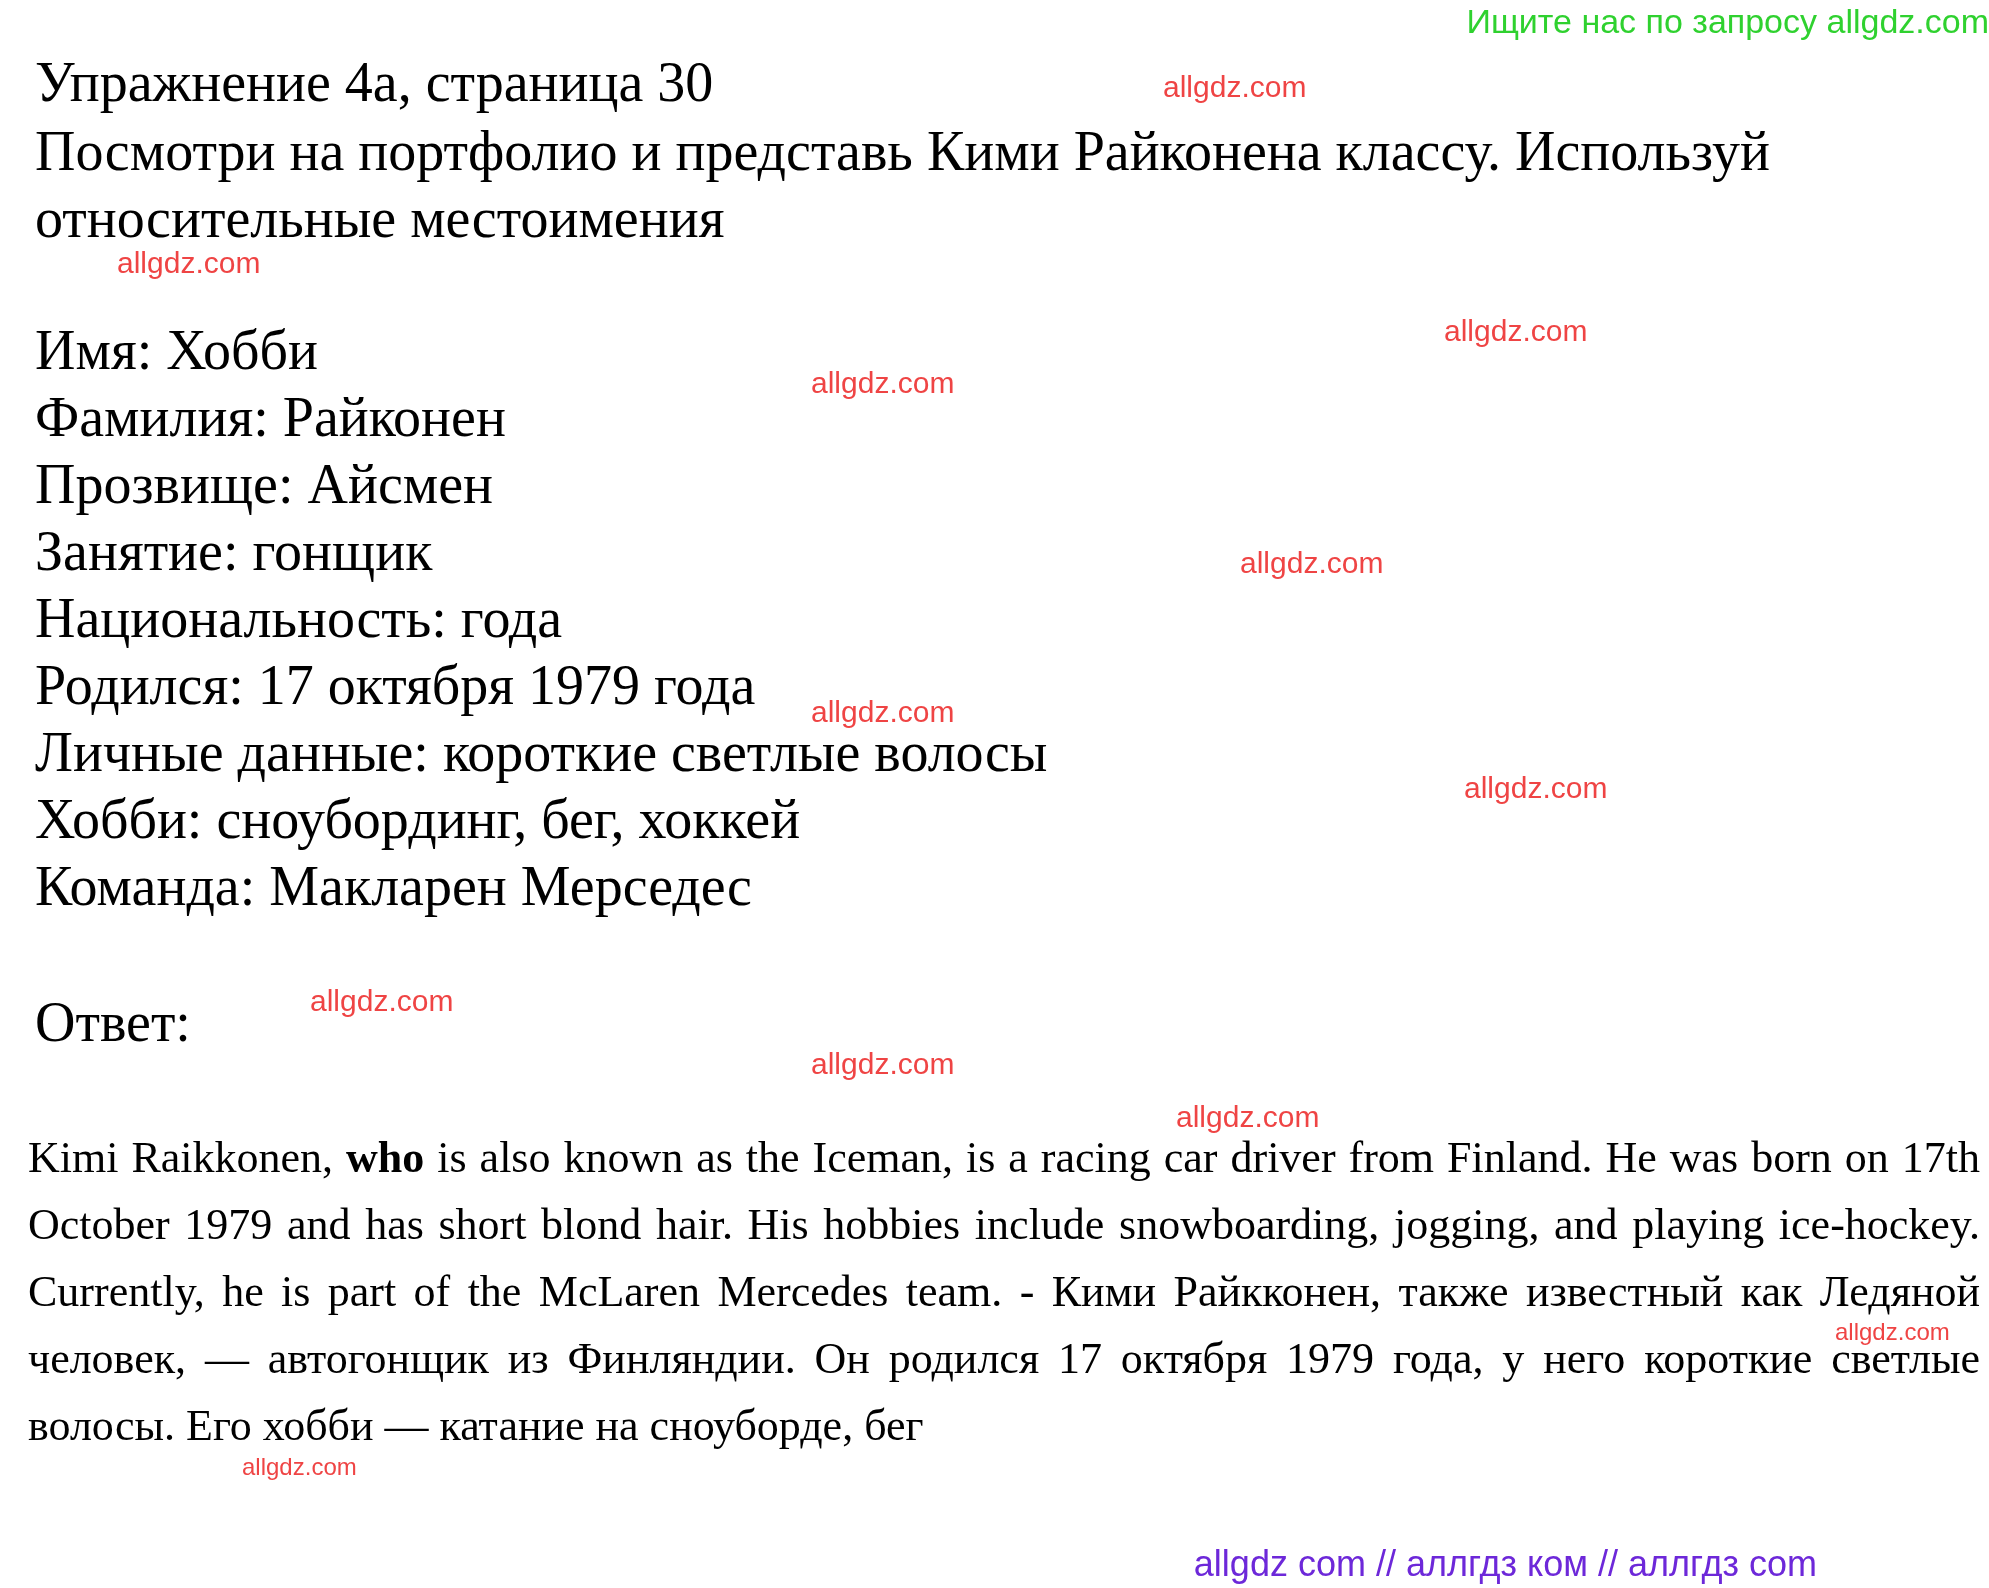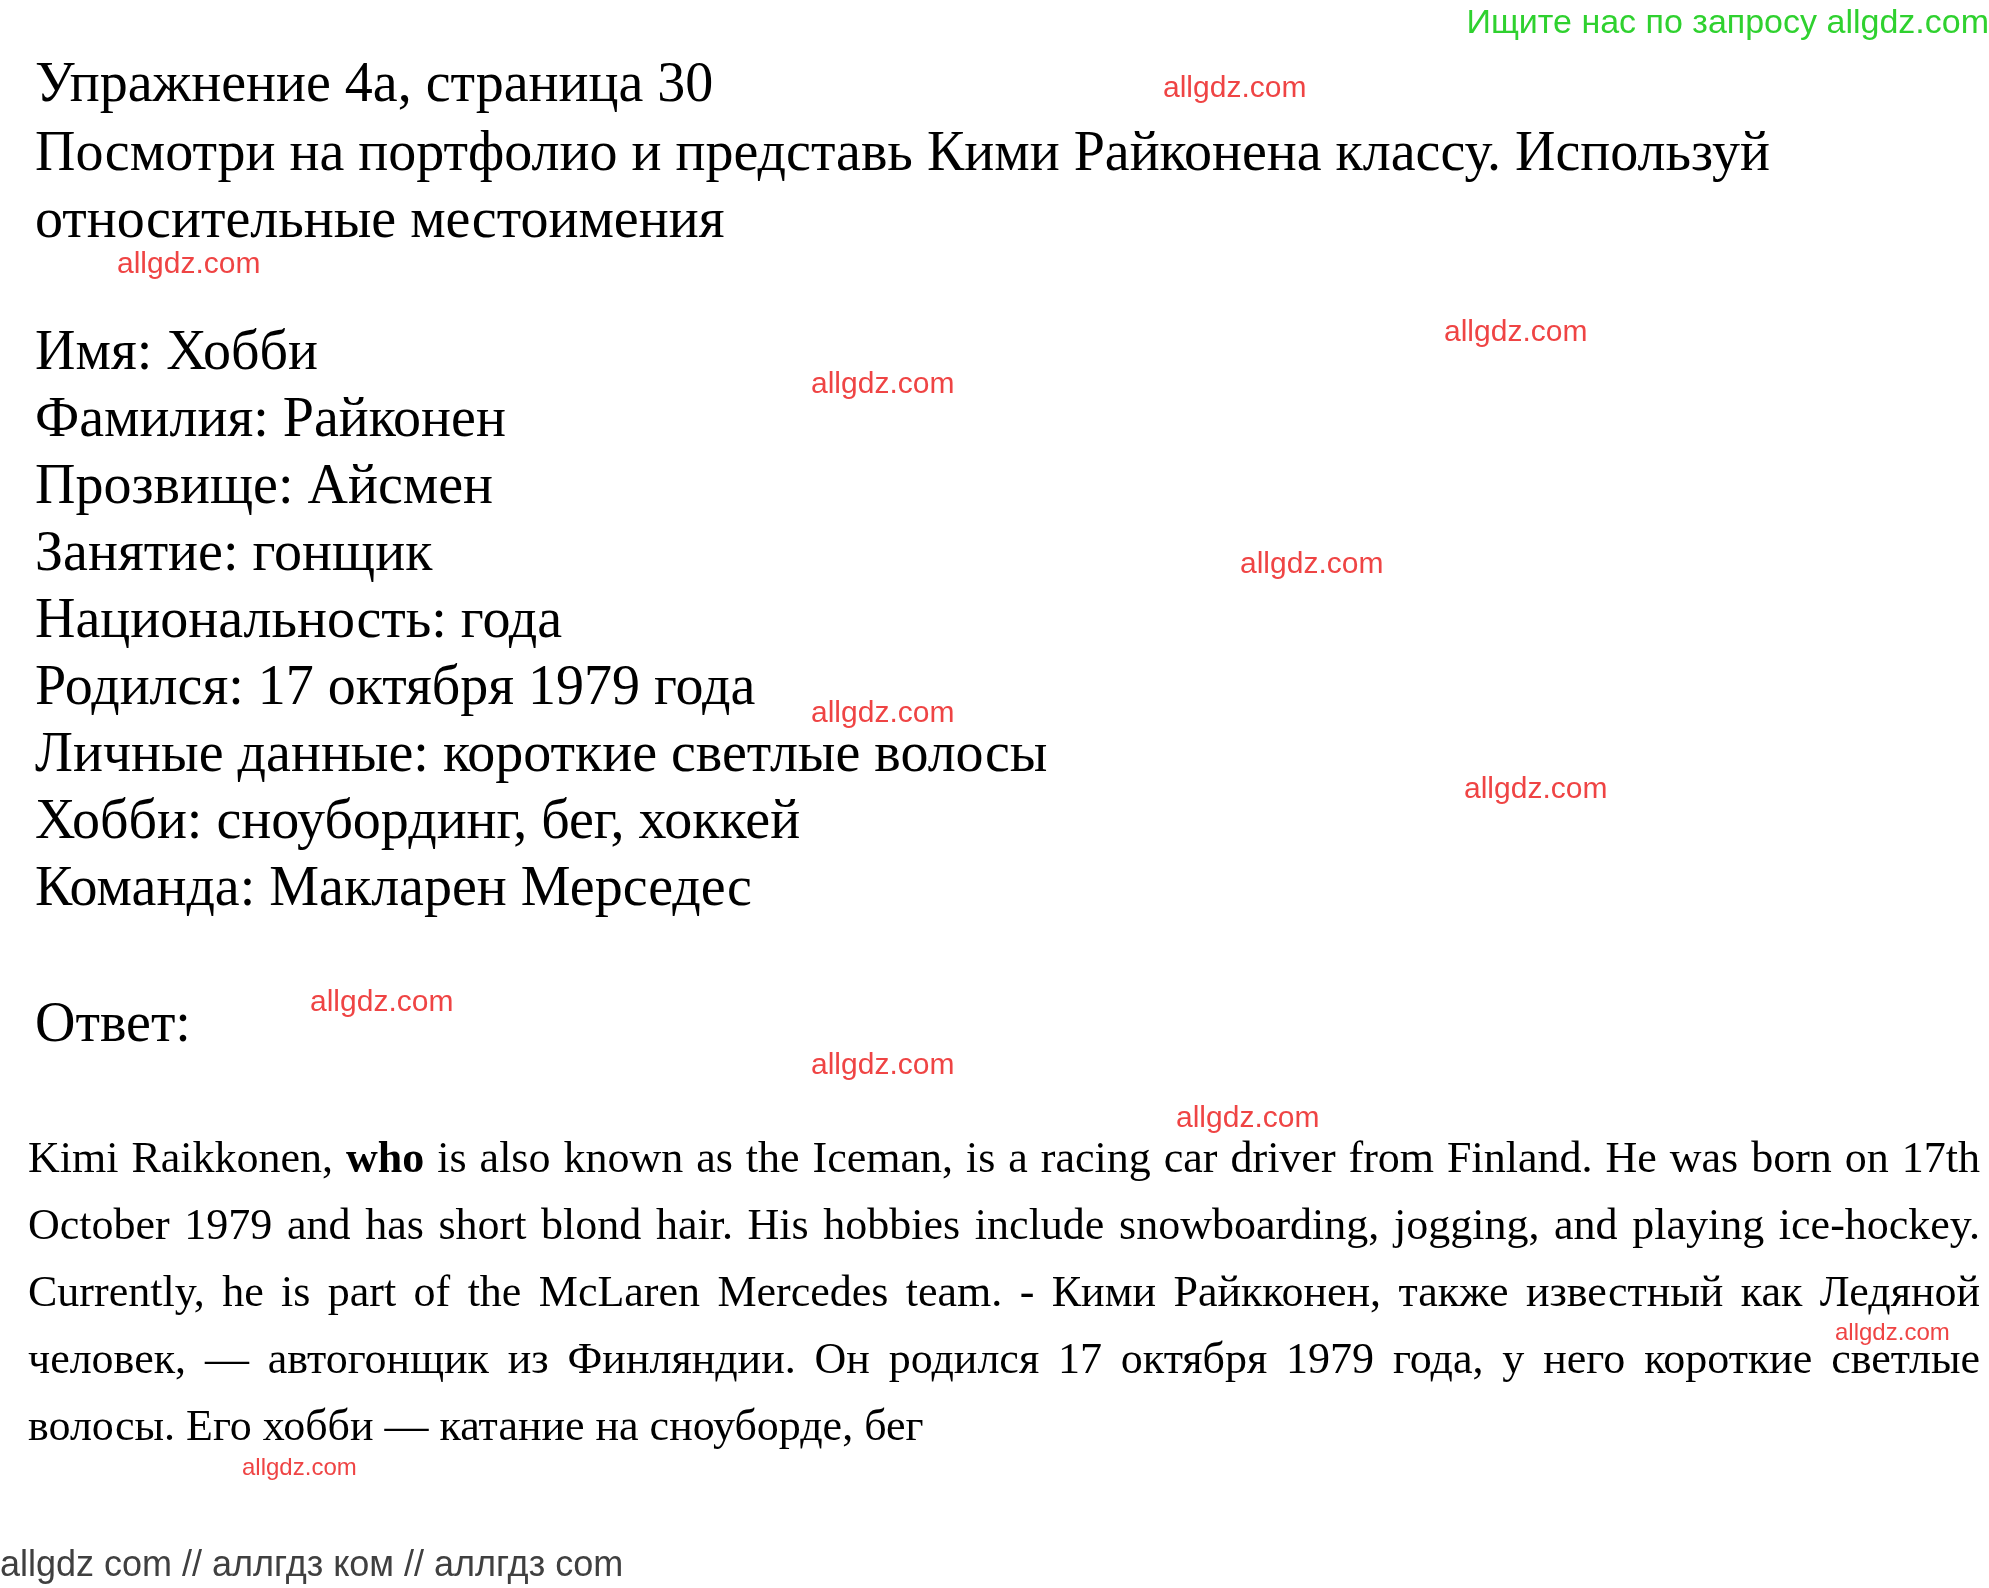--- a/index.html
+++ b/index.html
@@ -5,21 +5,21 @@
     html, body { margin:0; padding:0; background:#ffffff; }
     body { width:1989px; height:1588px; position:relative; overflow:hidden; font-family:"Liberation Serif", serif; color:#000; }
     .banner { position:absolute; left:0; width:1989px; top:0; text-align:right; font-family:"Liberation Sans", sans-serif; font-size:34px; color:#2fd12f; line-height:42px; }
     .wm { position:absolute; font-family:"Liberation Sans", sans-serif; font-size:30px; color:#ef4444; line-height:34px; white-space:nowrap; }
     .wm.small { font-size:24px; }
     .h1 { position:absolute; left:35px; top:50px; font-size:56px; font-weight:normal; line-height:64px; }
     .task { position:absolute; left:35px; top:118px; width:1900px; font-size:56px; line-height:67px; }
     .field { position:absolute; left:35px; font-size:56px; line-height:64px; white-space:nowrap; }
     .answer-label { position:absolute; left:35px; top:990px; font-size:56px; line-height:64px; }
     .para { position:absolute; left:28px; top:1124px; width:1952px; font-size:44px; line-height:67px; text-align:justify; }
-    .footer { position:absolute; left:0; width:1817px; top:1542px; text-align:left; font-family:"Liberation Sans", sans-serif; font-size:36px; color:#404040; line-height:44px; }
+    .footer { position:absolute; left:0; width:1817px; top:1542px; text-align:right; font-family:"Liberation Sans", sans-serif; font-size:36px; color:#6d28d9; line-height:44px; }
   </style>
 </head>
 <body>
 
 <div class="banner">Ищите нас по запросу allgdz.com</div>
 
 <div class="h1">Упражнение 4а, страница 30</div>
 <div class="task">Посмотри на портфолио и представь Кими Райконена классу. Используй относительные местоимения</div>
 
 <div class="field" style="top:318px">Имя: Хобби</div>

